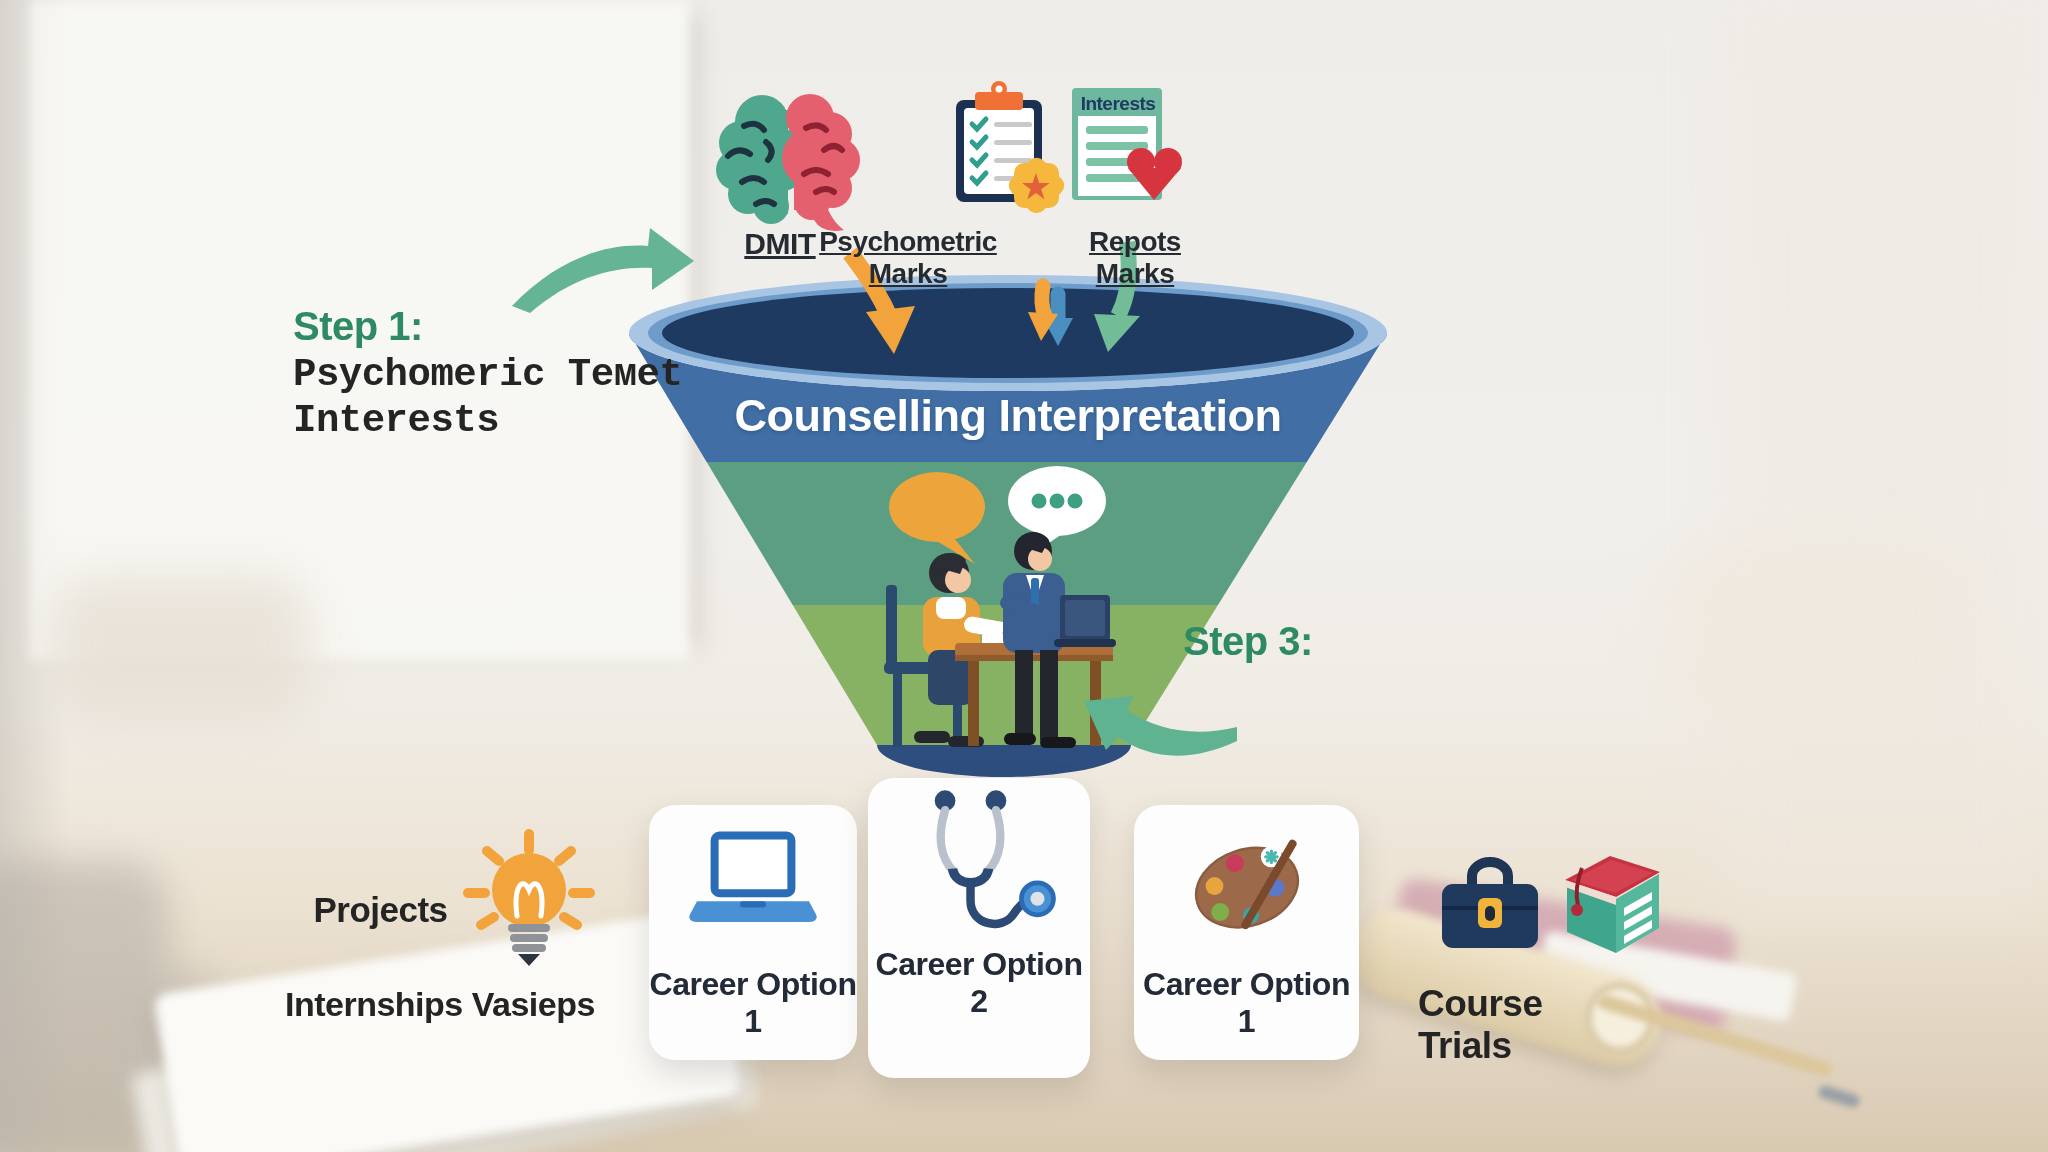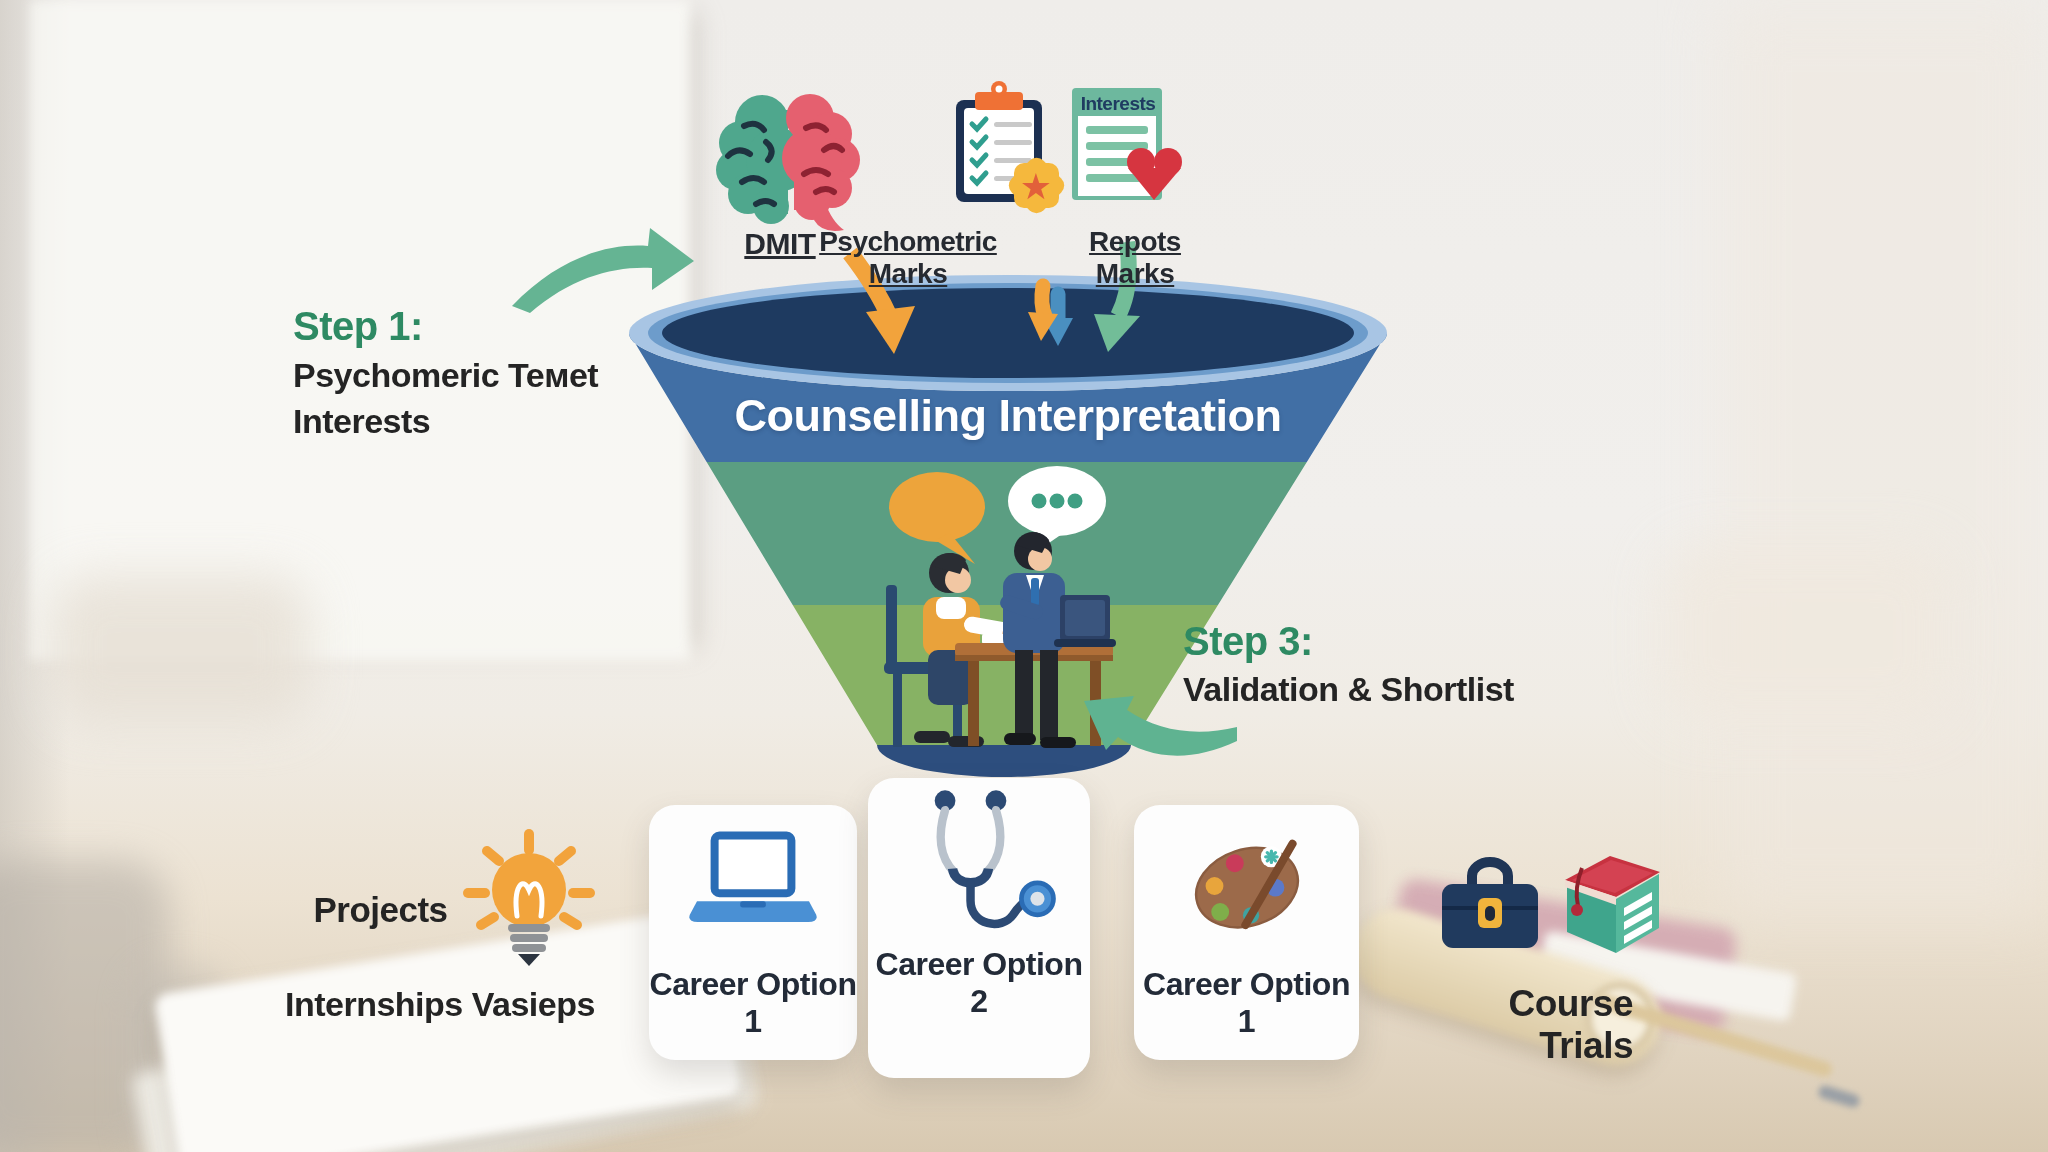--- a/index.html
+++ b/index.html
@@ -27,21 +27,21 @@
   .bg-pencil{left:1592px;top:1028px;width:245px;height:15px;background:#dcc79c;filter:blur(3px);transform:rotate(17deg);border-radius:8px;}
   .bg-penciltip{left:1818px;top:1090px;width:42px;height:13px;background:#9aa0a6;filter:blur(3px);transform:rotate(17deg);border-radius:6px;}
 
   svg#scene{position:absolute;left:0;top:0;pointer-events:none;}
 
   
   .lbl{position:absolute;text-align:center;font-weight:700;color:#262a31;letter-spacing:-0.5px;text-decoration:underline;}
   .toplabel{font-size:28px;line-height:32px;}
   .steptxt{position:absolute;font-weight:700;letter-spacing:-0.5px;}
   .step-green{color:#2e8a63;font-size:40px;line-height:46px;}
-  .step-dark{color:#242424;font-size:34px;line-height:46px;}
+  .step-dark{color:#242424;font-size:39px;line-height:46px;font-family:Liberation Mono, monospace;}
   .funnel-title{position:absolute;left:703px;top:390px;width:610px;text-align:center;
     font-size:45px;font-weight:700;color:#ffffff;letter-spacing:-0.5px;text-shadow:0 2px 4px rgba(20,40,70,.25);}
   .bottomtxt{position:absolute;font-weight:700;color:#242424;letter-spacing:-0.5px;}
 
   
   .card{position:absolute;background:#fdfdfd;border-radius:26px;box-shadow:0 14px 30px rgba(90,85,75,.18);
     display:flex;flex-direction:column;align-items:center;}
   .card .icon-wrap{flex:1;display:flex;align-items:center;justify-content:center;width:100%;}
   .card .card-label{font-size:32px;font-weight:700;color:#232b38;letter-spacing:-0.5px;text-align:center;}
   #card1{left:649px;top:805px;width:208px;height:255px;}
@@ -303,21 +303,20 @@
     <div>Repots</div>
     <div>Marks</div>
   </div>
   <div class="doc-header">Interests</div>
 
   <div class="steptxt step-green" style="left:293px;top:303px;">Step 1:</div>
   <div class="steptxt step-dark" style="left:293px;top:352px;">Psychomeric Teмet</div>
   <div class="steptxt step-dark" style="left:293px;top:398px;">Interests</div>
 
   <div class="steptxt step-green" style="left:1183px;top:618px;">Step 3:</div>
-  <div class="steptxt step-dark" style="left:1183px;top:666px;">Validation &amp; Shortlist</div>
 
   <div class="funnel-title">Counselling Interpretation</div>
 
   <div class="card" id="card1">
     <div class="icon-wrap">
       <svg width="160" height="120" viewBox="0 0 200 150">
         <rect x="52" y="12" width="96" height="72" rx="6" fill="#ffffff" stroke="#2a6cb5" stroke-width="10"></rect>
         <path d="M 30 94 h 140 l 9 17 q 3 9 -10 9 H 31 q -13 0 -10 -9 z" fill="#4a90d4"></path>
         <rect x="84" y="94" width="32" height="8" rx="3" fill="#2a6cb5"></rect>
       </svg>
@@ -360,15 +359,15 @@
         <circle cx="67" cy="112" r="11" fill="#7fae4a"></circle>
         <circle cx="105" cy="116" r="10" fill="#3fa3a0"></circle>
         <line x1="156" y1="28" x2="98" y2="128" stroke="#7a4a2c" stroke-width="10" stroke-linecap="round"></line>
       </svg>
     </div>
     <div class="card-label">Career Option 1</div>
   </div>
 
   <div class="bottomtxt" style="left:298px;top:890px;width:165px;font-size:35px;text-align:center;">Projects</div>
   <div class="bottomtxt" style="left:285px;top:985px;width:340px;font-size:34px;text-align:left;">Internships Vasieps</div>
-  <div class="bottomtxt" style="left:1418px;top:983px;width:215px;font-size:37px;text-align:right;">Course Trials</div>
+  <div class="bottomtxt" style="left:1418px;top:983px;width:215px;font-size:37px;text-align:left;">Course Trials</div>
 
 </div>
 
 </body></html>

